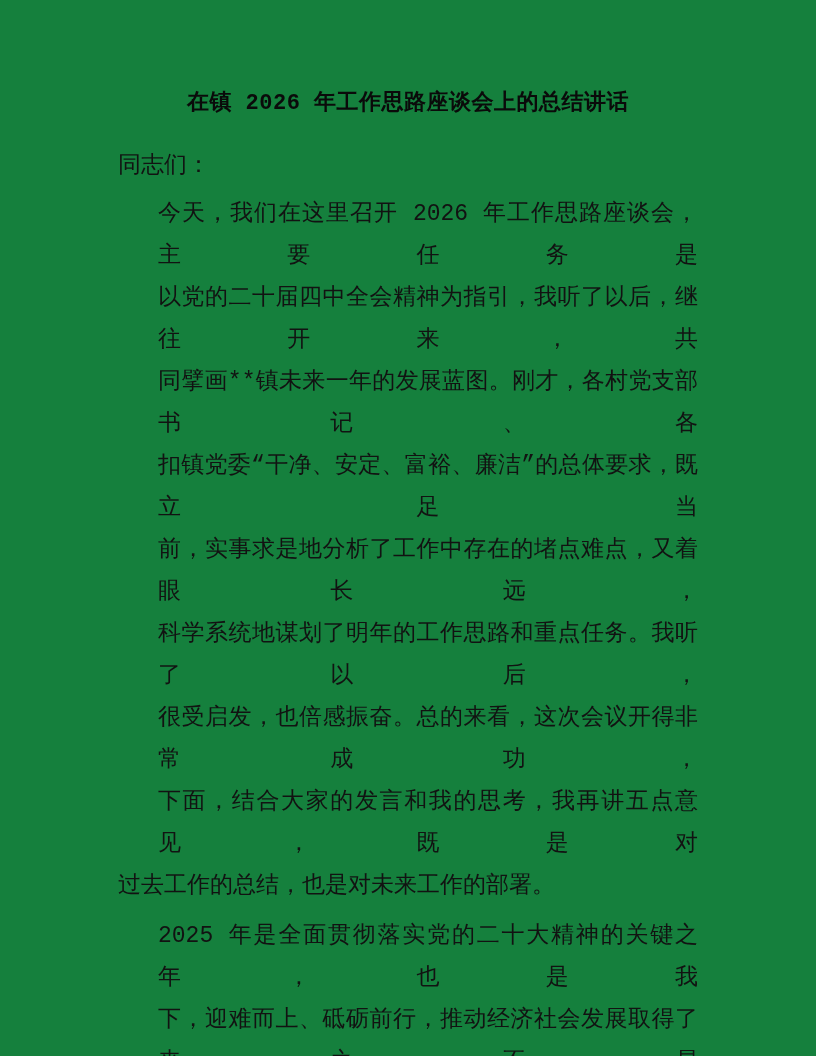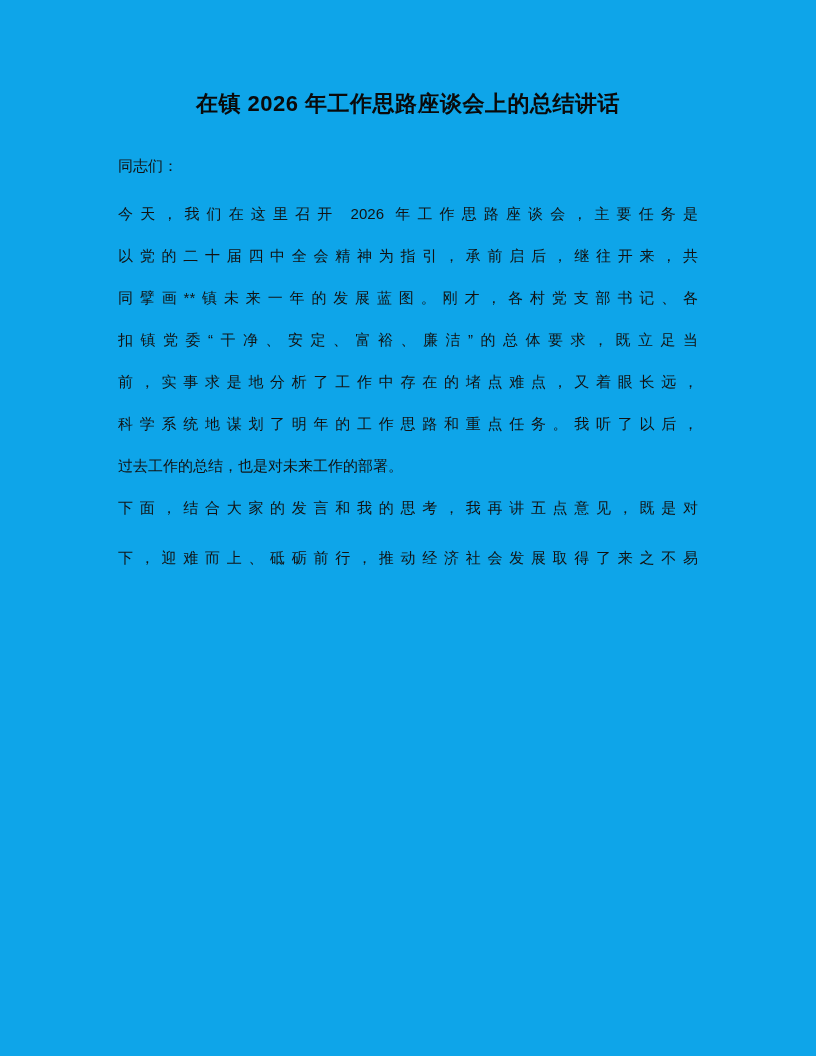--- a/index.html
+++ b/index.html
@@ -6,71 +6,74 @@
   html, body {
     margin: 0;
     padding: 0;
     background: #ffffff;
   }
   .page {
     position: relative;
     width: 816px;
     height: 1056px;
     margin: 0 auto;
-    background: #0ea5e9;
+    background: #15803d;
     padding: 83px 118px 0 118px;
-    font-family: Liberation Sans, sans-serif;
+    font-family: Liberation Mono, monospace;
     color: #121212;
     overflow: hidden;
   }
   .doc-title {
     font-size: 22px;
     font-weight: bold;
     line-height: 42px;
     text-align: center;
     margin: 0 0 20px 0;
     color: #0a0a0a;
     letter-spacing: 0.5px;
   }
   .block { margin: 0; }
   .block.salutation { margin-bottom: 6px; }
   .block.paragraph  { margin-bottom: 8px; }
   .block.heading    { margin-bottom: 5px; }
   .line {
-    font-size: 15px;
+    font-size: 23px;
     line-height: 42px;
     text-align: left;
     white-space: normal;
     overflow: hidden;
   }
   
   .line.full {
     text-align: justify;
     text-align-last: justify;
+    margin-left: 40px;
   }
   .block.heading .line {
     letter-spacing: 0.2px;
   }
 </style>
 </head>
 <body>
 
 <div class="page">
   <h1 class="doc-title">在镇 2026 年工作思路座谈会上的总结讲话</h1>
   <div id="doc-body">
       <div class="block salutation">
         <div class="line">同志们：</div>
       </div>
       <div class="block paragraph">
         <div class="line full">今天，我们在这里召开 2026 年工作思路座谈会，主要任务是</div>
-        <div class="line full">以党的二十届四中全会精神为指引，承前启后，继往开来，共</div>
+        <div class="line full">以党的二十届四中全会精神为指引，我听了以后，继往开来，共</div>
         <div class="line full">同擘画**镇未来一年的发展蓝图。刚才，各村党支部书记、各</div>
         <div class="line full">扣镇党委“干净、安定、富裕、廉洁”的总体要求，既立足当</div>
         <div class="line full">前，实事求是地分析了工作中存在的堵点难点，又着眼长远，</div>
         <div class="line full">科学系统地谋划了明年的工作思路和重点任务。我听了以后，</div>
+        <div class="line full">很受启发，也倍感振奋。总的来看，这次会议开得非常成功，</div>
+        <div class="line full">下面，结合大家的发言和我的思考，我再讲五点意见，既是对</div>
         <div class="line">过去工作的总结，也是对未来工作的部署。</div>
-        <div class="line full">下面，结合大家的发言和我的思考，我再讲五点意见，既是对</div>
       </div>
       <div class="block paragraph">
+        <div class="line full">2025 年是全面贯彻落实党的二十大精神的关键之年，也是我</div>
         <div class="line full">下，迎难而上、砥砺前行，推动经济社会发展取得了来之不易</div>
       </div>
     </div>
 </div>
 
 </body></html>

